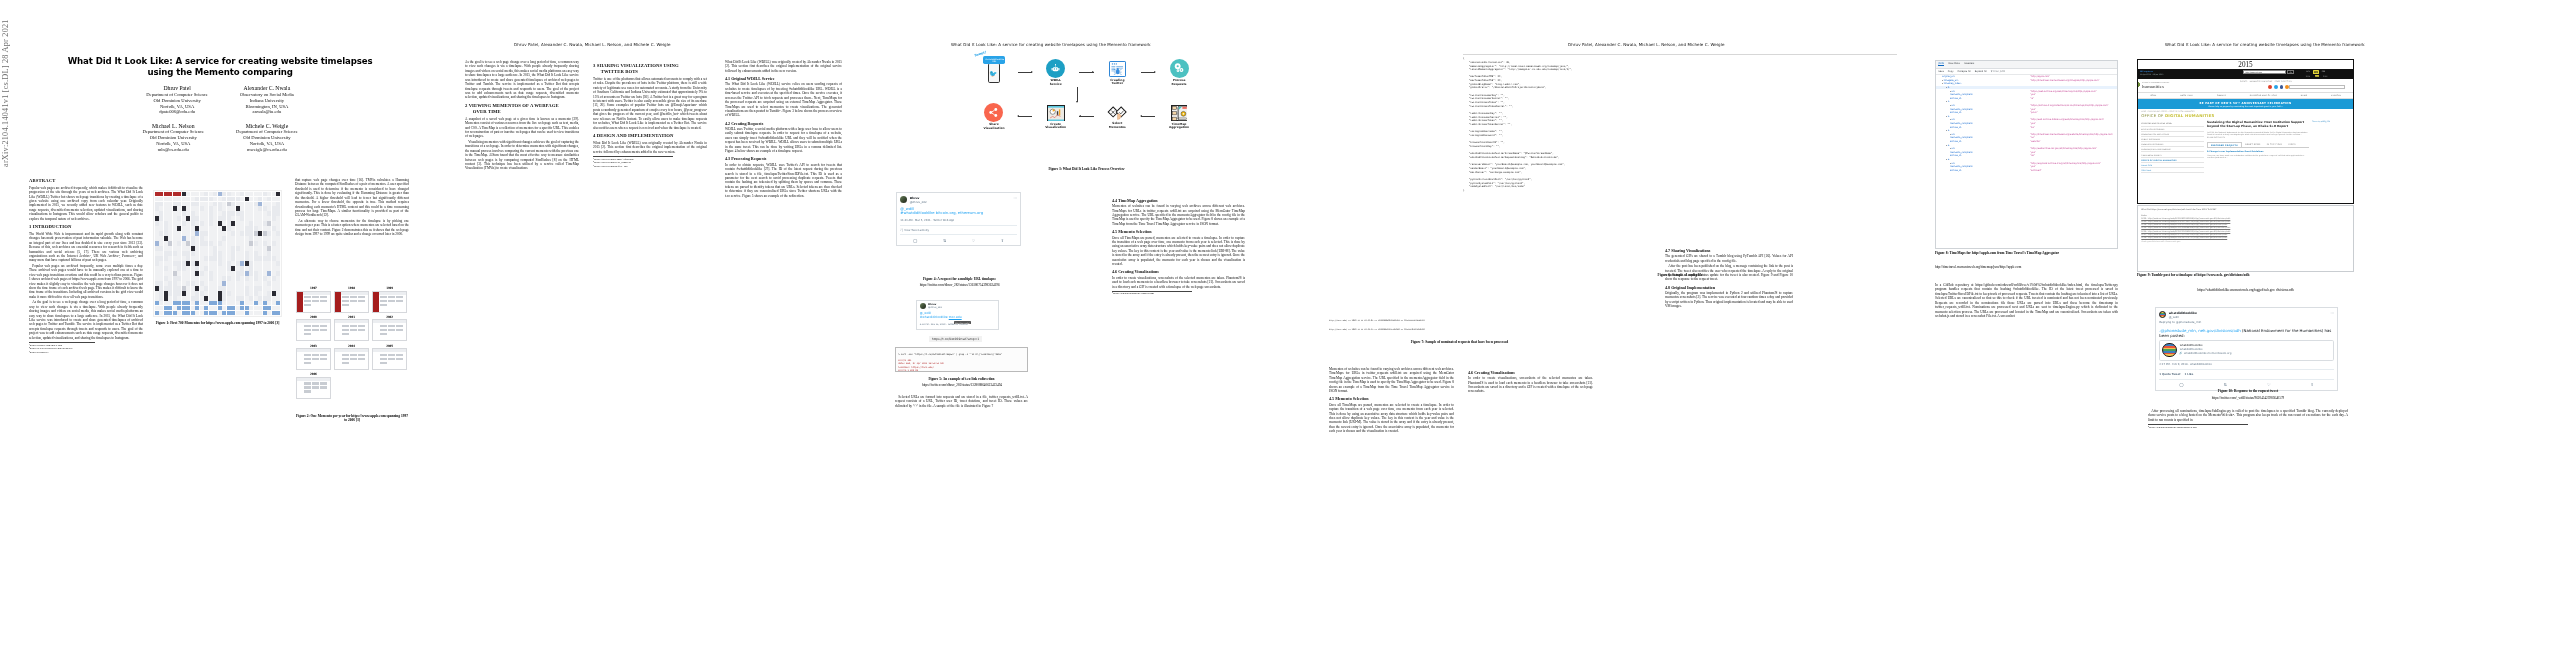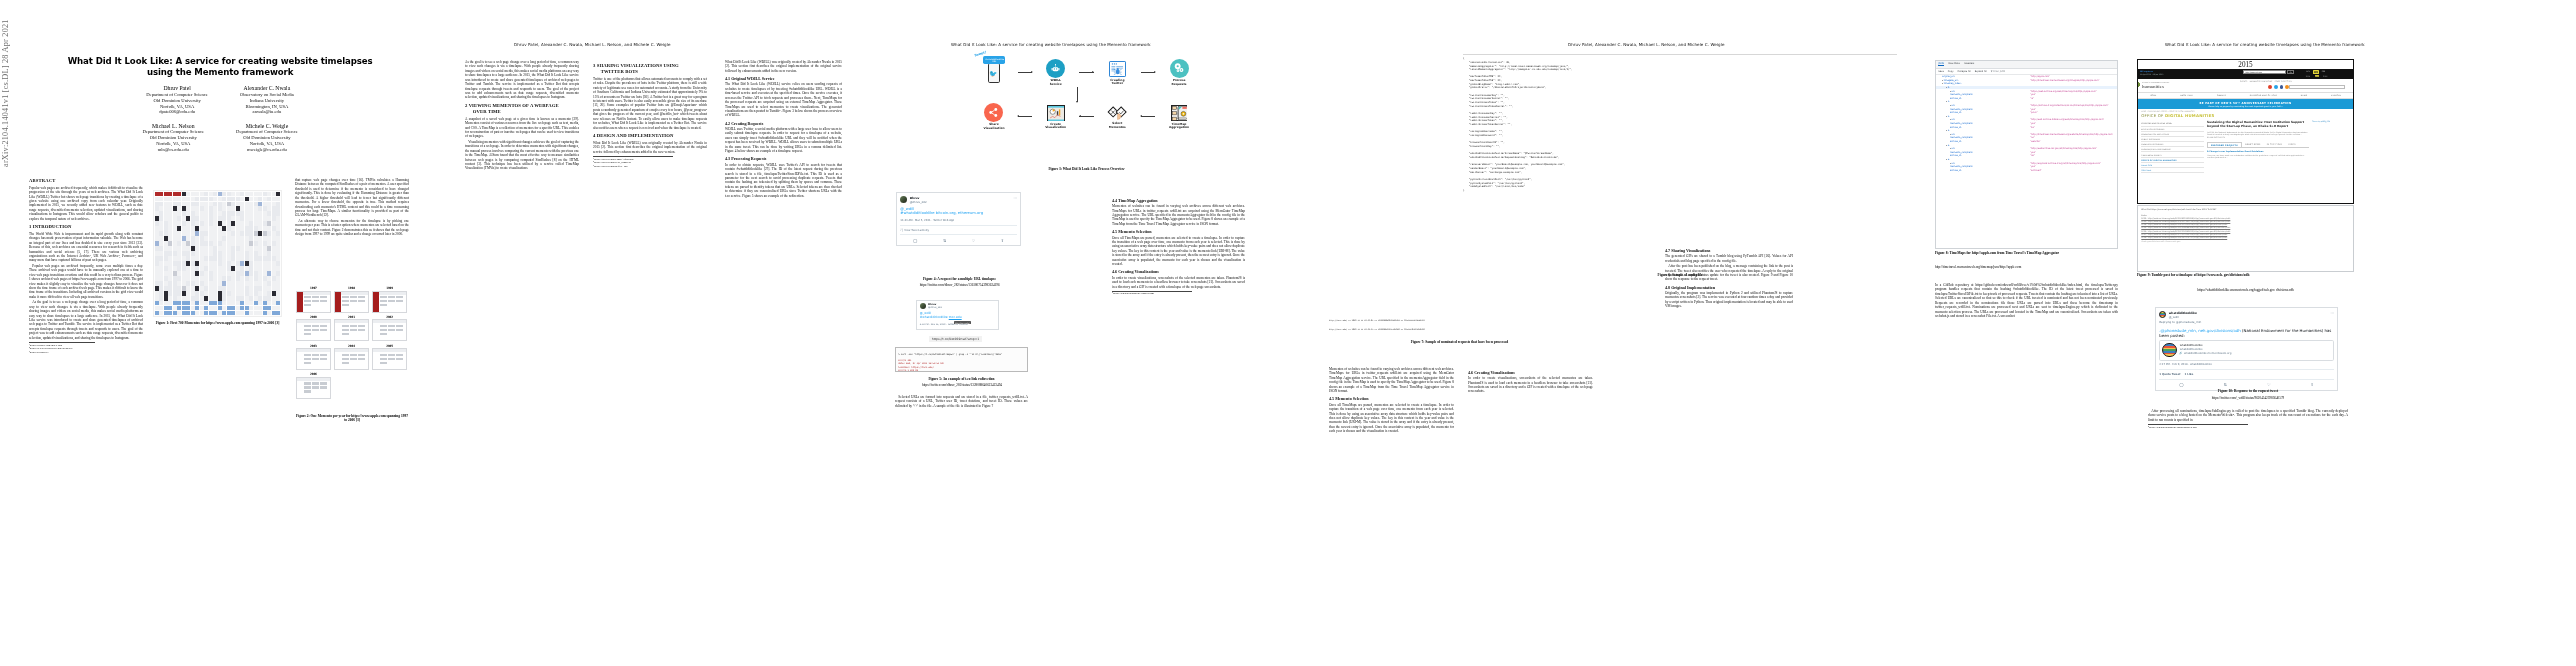--- a/index.html
+++ b/index.html
@@ -451,21 +451,21 @@
 
 <div class="strip">
 
   <div class="page" id="page1">
 
     <div class="arxiv-spine">arXiv:2104.14041v1  [cs.DL]  28 Apr 2021</div>
 
     <div style="position:absolute; left:25.6px; top:56px; width:389px;">
       <div class="paper-title">
         <div>What Did It Look Like: A service for creating website timelapses</div>
-        <div>using the Memento framework</div>
+        <div>using the Memento comparing</div>
       </div>
 
       <div class="authors-grid">
         <div class="author-col">
           <div class="auth-name">Dhruv Patel</div>
           <div class="auth-line">Department of Computer Science</div>
           <div class="auth-line">Old Dominion University</div>
           <div class="auth-line">Norfolk, VA, USA</div>
           <div class="auth-line">dpate006@odu.edu</div>
         </div>

